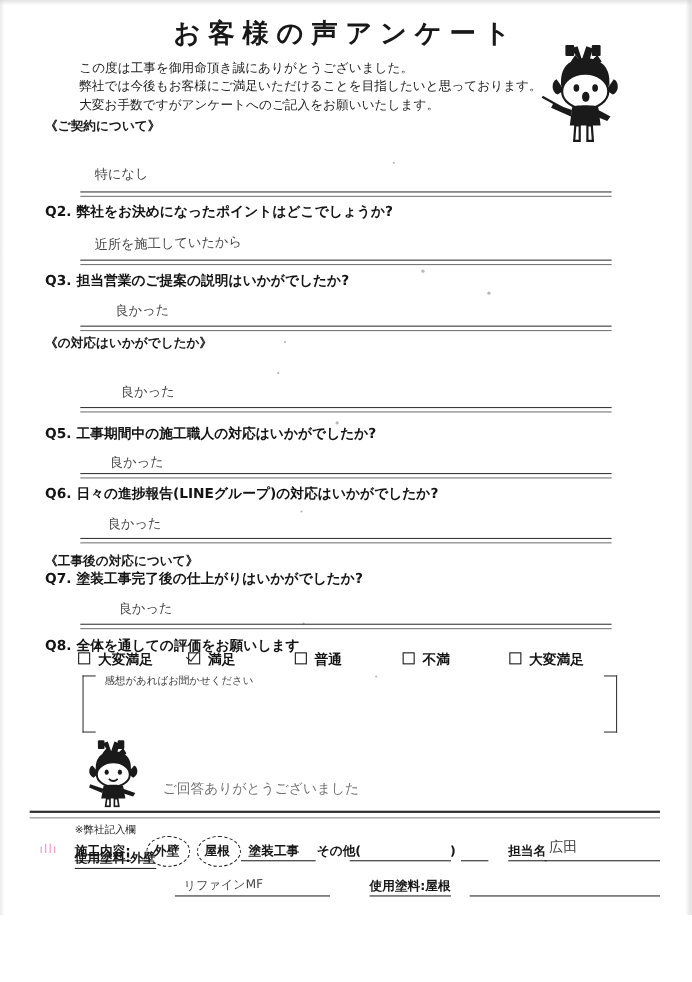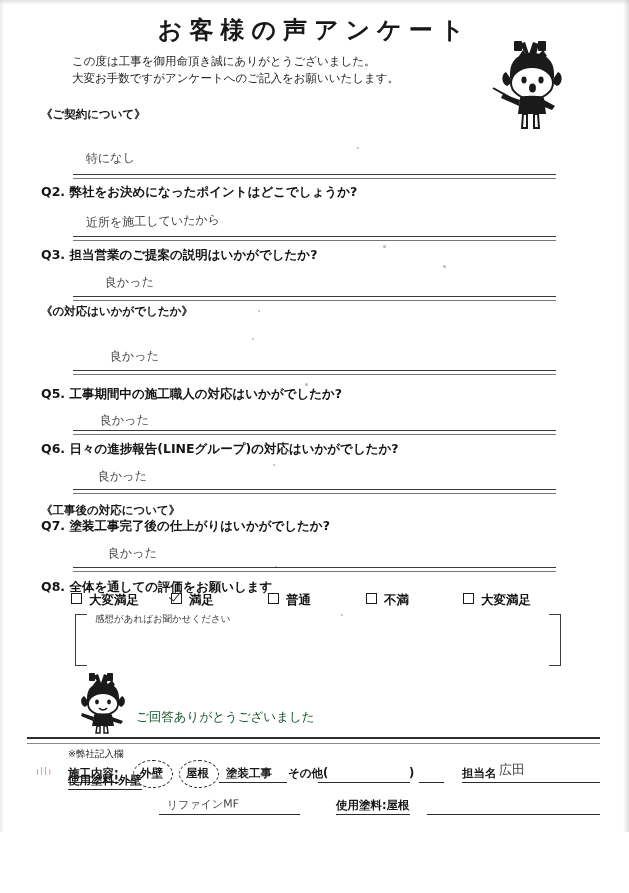--- a/index.html
+++ b/index.html
@@ -168,24 +168,24 @@
     position: absolute;
     left: 95px;
     top: 613px;
     font-size: 9.5px;
     color: #3d3d3d;
     white-space: nowrap;
   }
 
   .thanks {
     position: absolute;
-    left: 136px;
+    left: 148px;
     top: 709px;
     font-size: 12.5px;
-    color: #14532d;
+    color: #737373;
     white-space: nowrap;
   }
 
   
   .thick-rule {
     position: absolute;
     left: 27px;
     width: 573px;
     height: 4px;
     border-top: 2px solid #2e2e2e;
@@ -242,20 +242,21 @@
   <div class="speck" style="left:305px;top:383px;width:3px;height:3px;"></div>
   <div class="speck" style="left:273px;top:464px;width:2px;height:2px;"></div>
   <div class="speck" style="left:275px;top:566px;width:2px;height:2px;"></div>
   <div class="speck" style="left:341px;top:614px;width:2px;height:2px;"></div>
   <div class="speck" style="left:192px;top:884px;width:3px;height:3px;"></div>
 
   <div class="title">お客様の声アンケート</div>
 
   <div class="intro">
     <div>この度は工事を御用命頂き誠にありがとうございました。</div>
+    <div>弊社では今後もお客様にご満足いただけることを目指したいと思っております。</div>
     <div>大変お手数ですがアンケートへのご記入をお願いいたします。</div>
   </div>
 
   <div class="mascot-top">
     <svg viewBox="0 0 86 92" width="86" height="92">
       <g fill="#1a1a1a">
 
         <path d="M30 6 L36 4 L40 16 L44 4 L50 6 L46 20 L54 12 L58 18 L44 28 L30 18 L34 12 L40 20 Z"></path>
         <rect x="25" y="3" width="8" height="10" rx="1"></rect>
         <rect x="49" y="3" width="8" height="10" rx="1"></rect>

